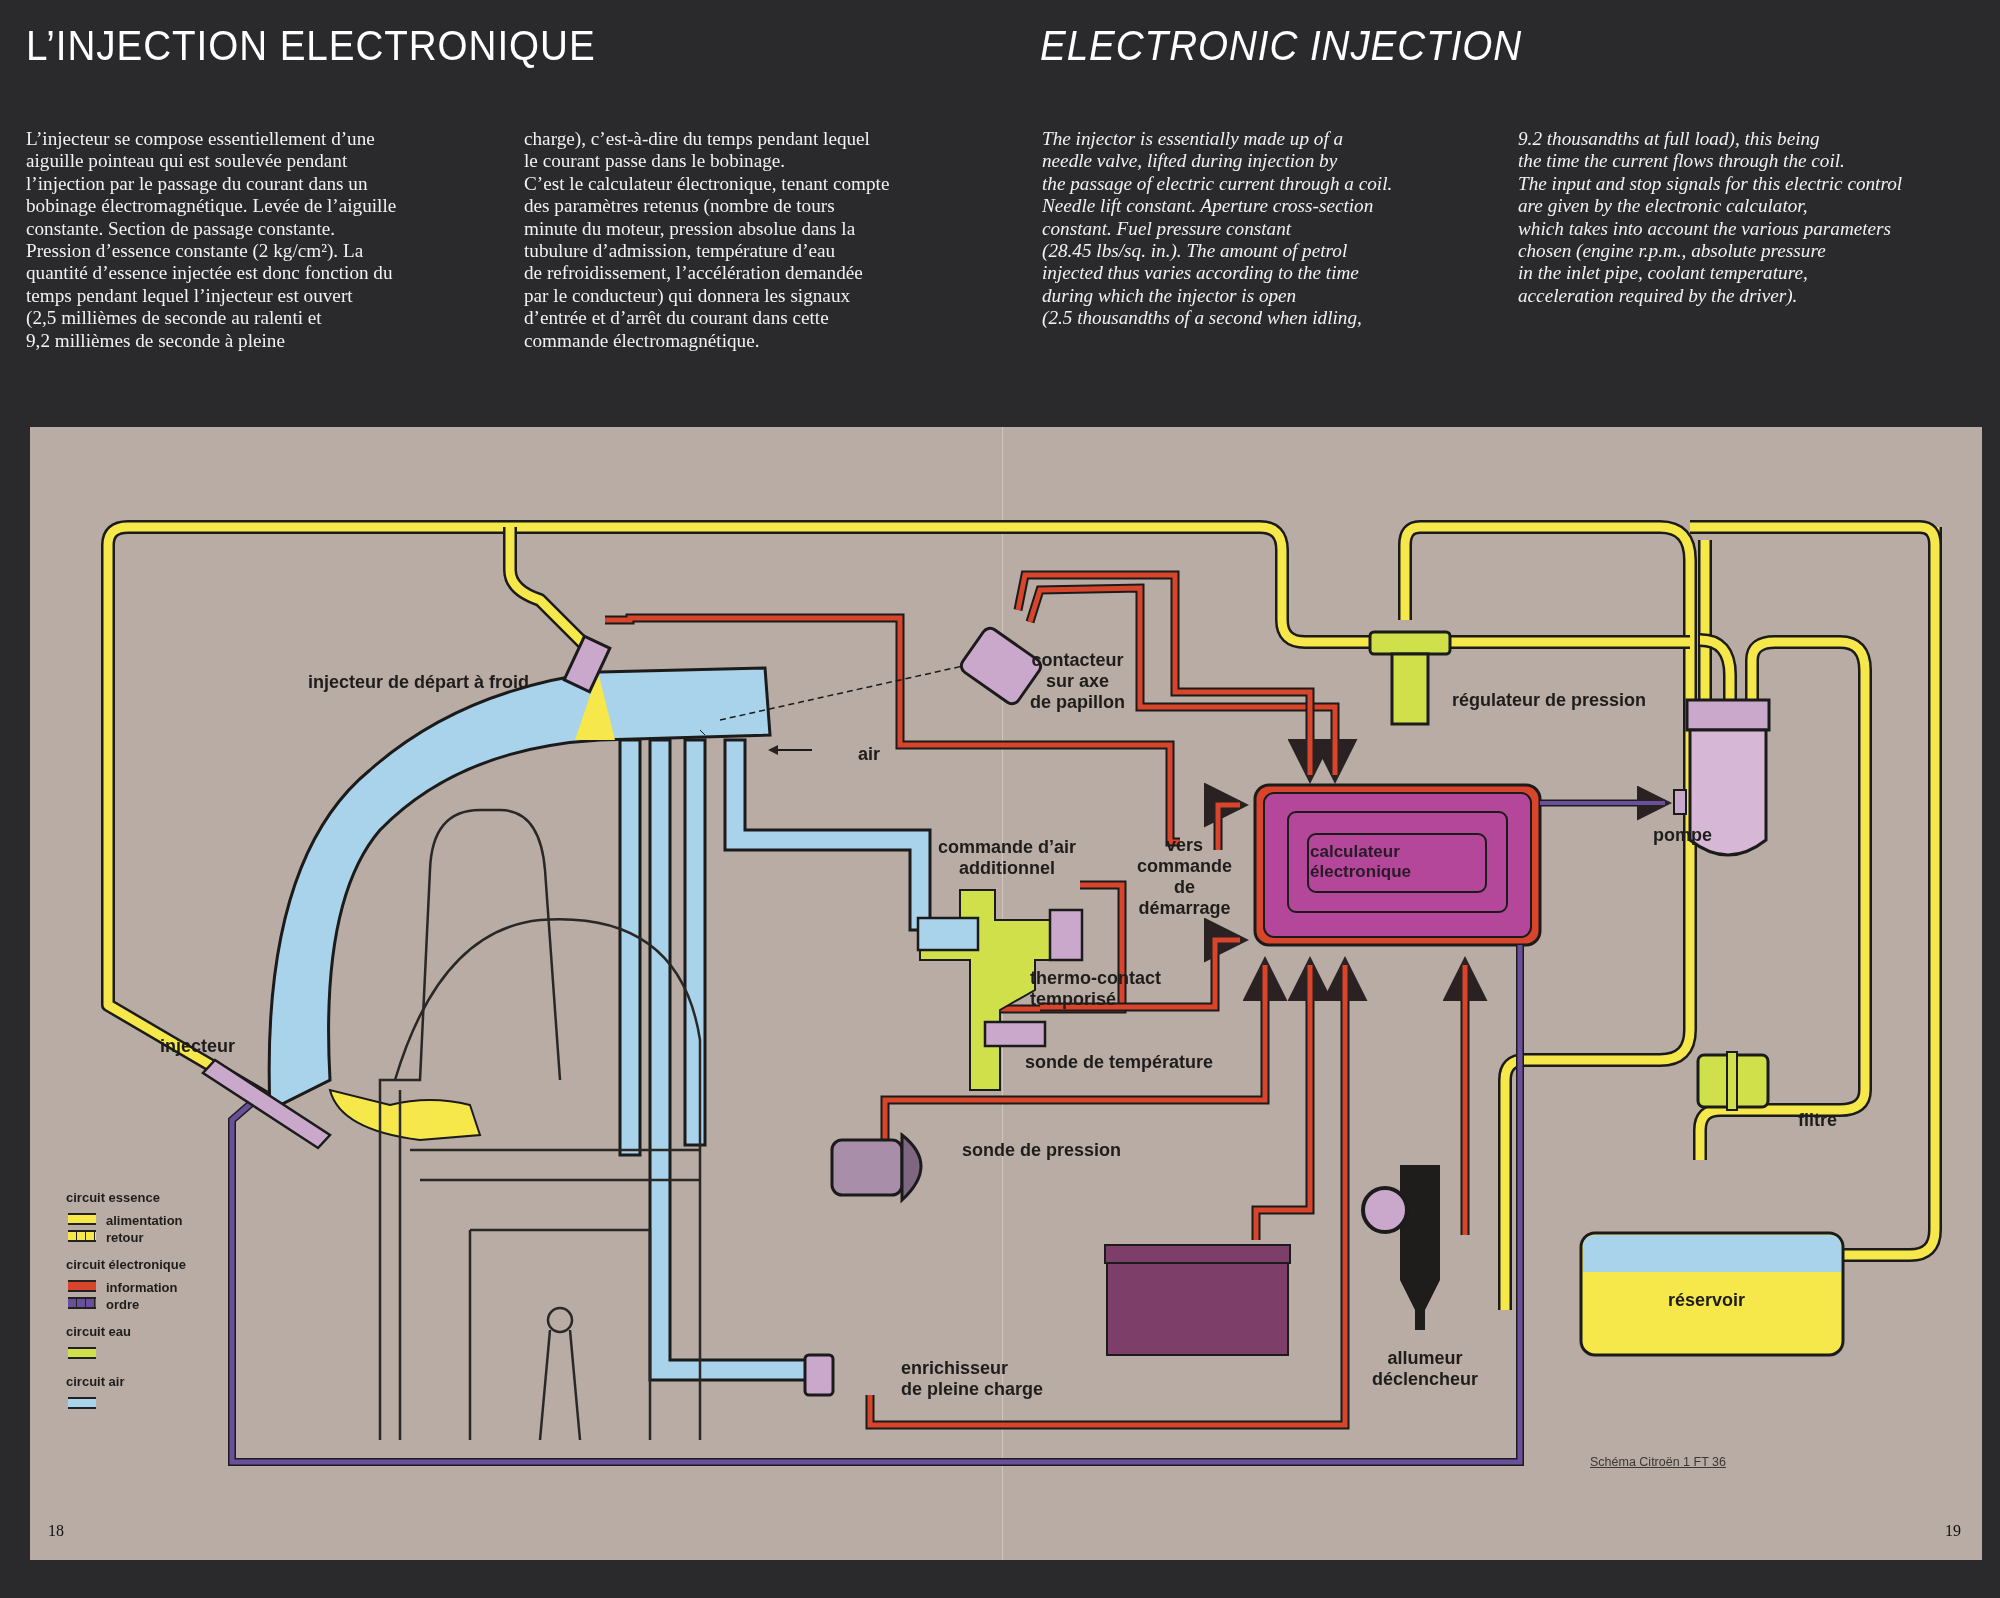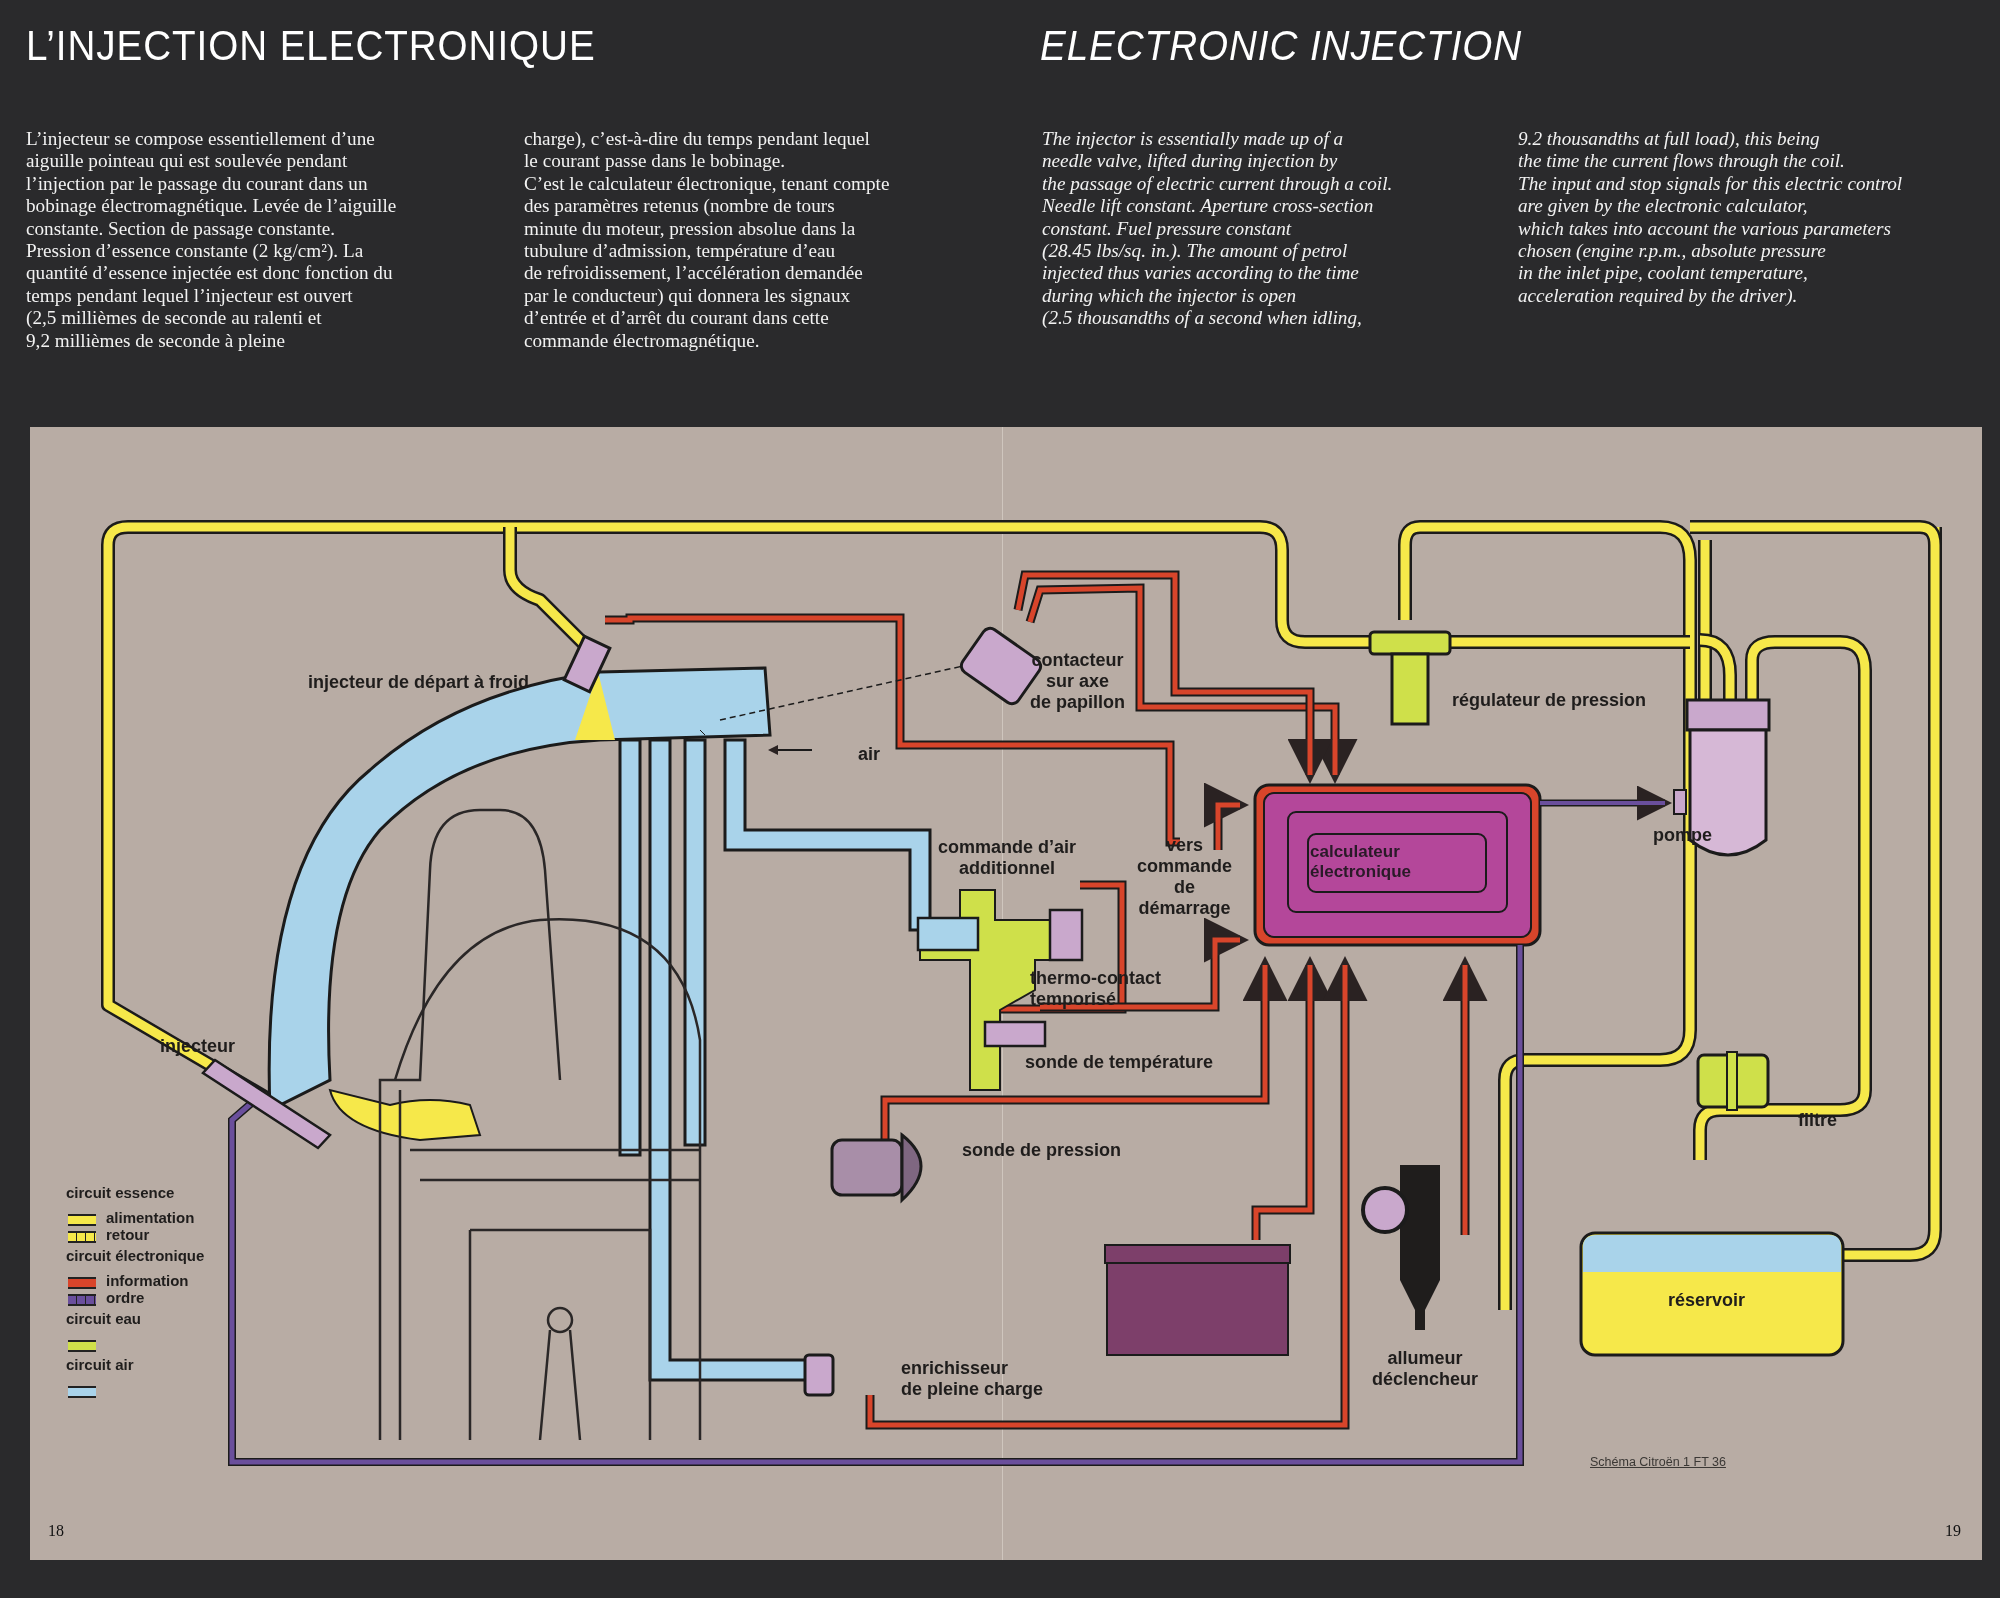--- a/index.html
+++ b/index.html
@@ -8,22 +8,22 @@
   .title.fr{left:26px;}
   .title.en{left:1040px;font-style:italic;}
   .para{position:absolute;top:128px;color:#f2f2f2;font-family:"Liberation Serif",serif;font-size:19.2px;line-height:22.4px;white-space:pre;}
   .para.it{font-style:italic;}
   .sheet{position:absolute;left:30px;top:427px;width:1952px;height:1133px;background:#b8aca4;}
   .spine{position:absolute;left:1002px;top:427px;width:1px;height:1133px;background:#cfc6be;}
   svg.dia{position:absolute;left:0;top:0;}
   .lbl{position:absolute;font-family:"Liberation Sans",sans-serif;font-weight:bold;font-size:18px;color:#1f1d1c;line-height:21px;white-space:pre;}
   .lbl.c{text-align:center;}
   .legend{position:absolute;left:66px;top:1180px;font-family:"Liberation Sans",sans-serif;font-weight:bold;color:#1f1d1c;}
-  .lg-h{font-size:15px;margin-top:4px;}
-  .lg-row{display:flex;align-items:flex-end;font-size:15px;height:17px;}
+  .lg-h{font-size:13px;margin-top:10px;}
+  .lg-row{display:flex;align-items:flex-start;font-size:13px;height:17px;}
   .sw{width:28px;height:8px;border-top:2px solid #222;border-bottom:2px solid #222;margin:0 10px 0 2px;}
   .credit{position:absolute;left:1590px;top:1455px;font-size:12.5px;color:#3b3835;font-family:"Liberation Sans",sans-serif;text-decoration:underline;}
   .pnum{position:absolute;top:1522px;font-family:"Liberation Serif",serif;font-size:16px;color:#111;}
   .calc-lbl{position:absolute;left:1310px;top:842px;width:150px;text-align:left;font-weight:bold;font-size:17px;line-height:20px;color:#2a1a28;font-family:"Liberation Sans",sans-serif;}
 </style>
 </head>
 <body>
 
 <div class="title fr">L’INJECTION ELECTRONIQUE</div>
 <div class="title en">ELECTRONIC INJECTION</div>

